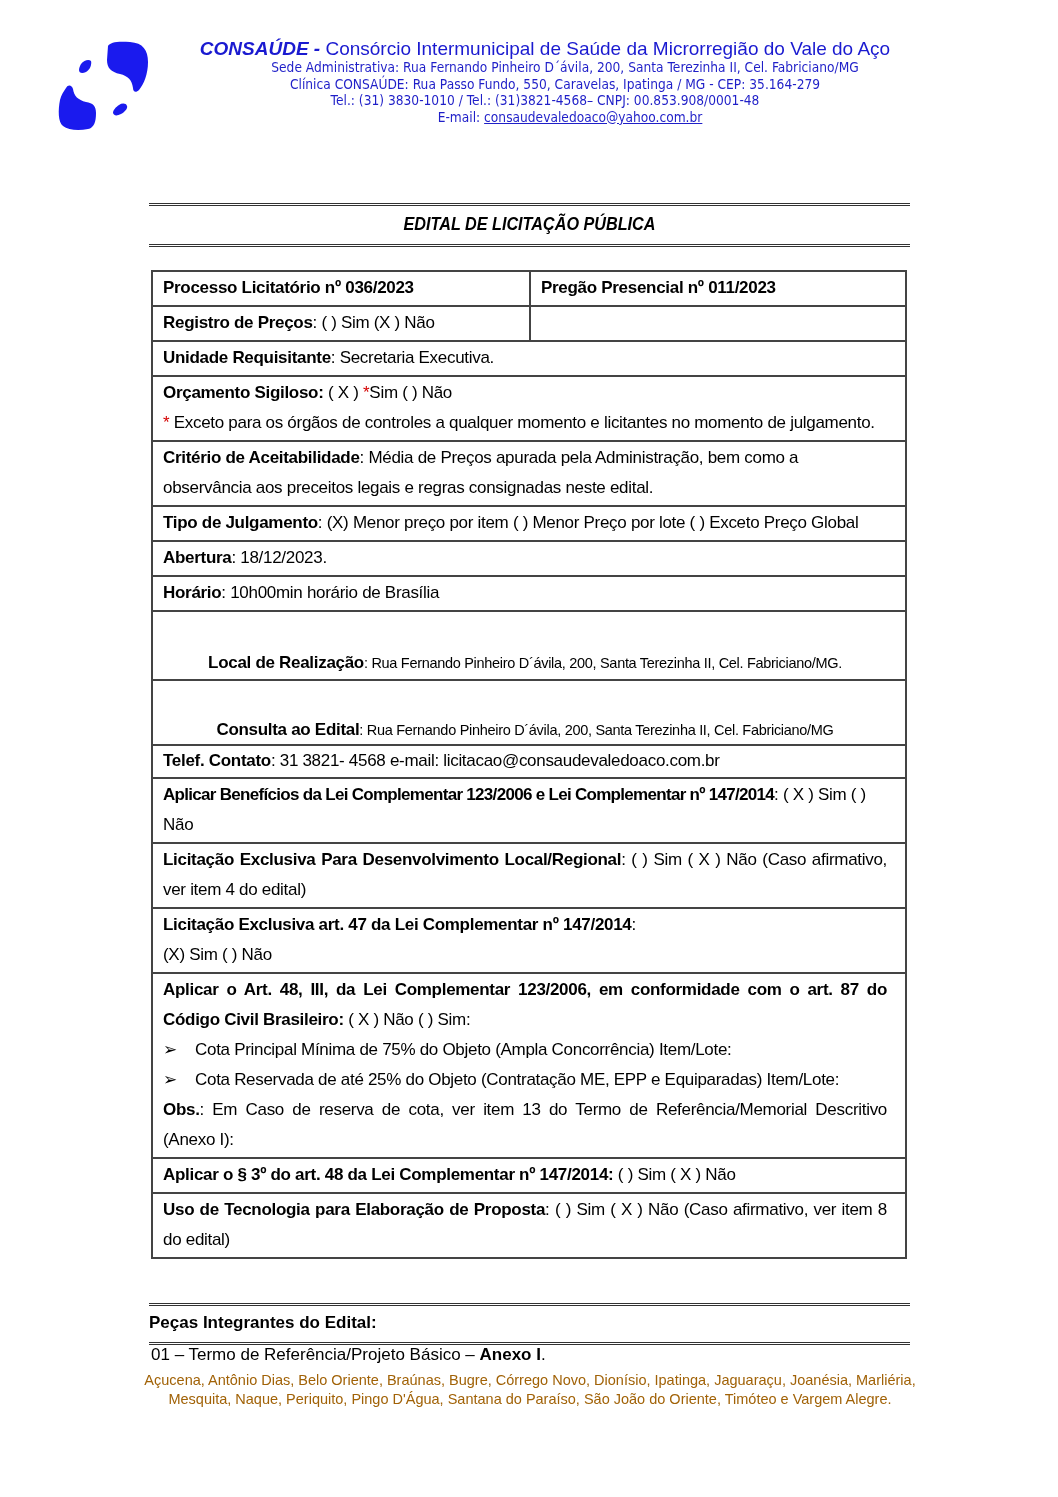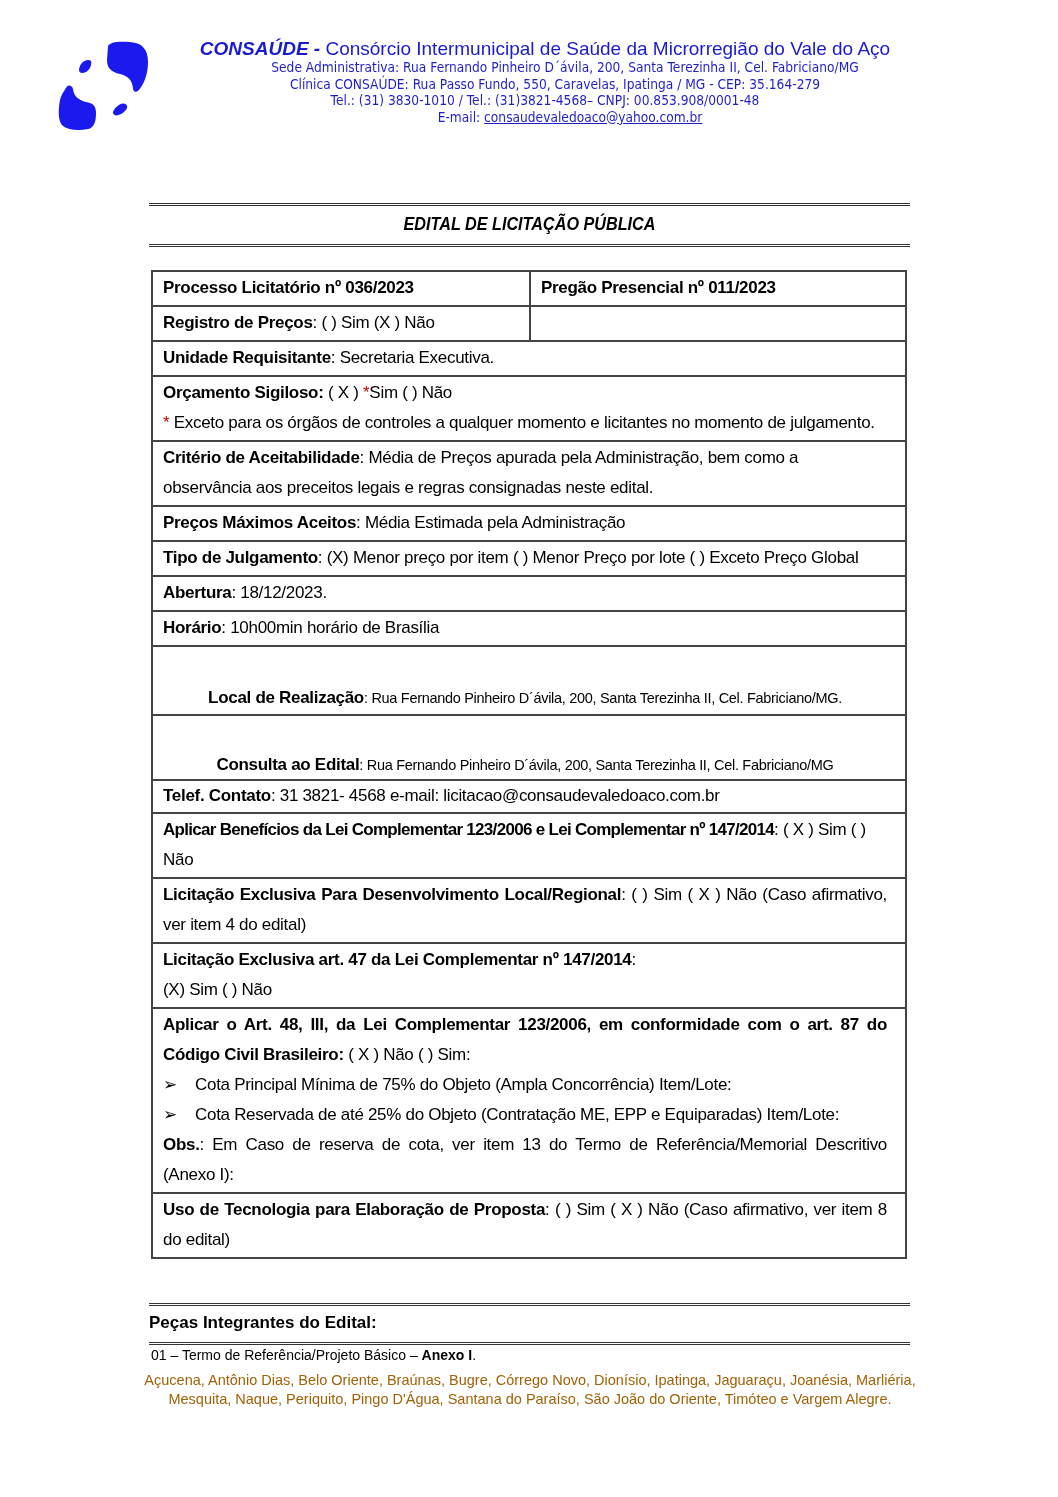--- a/index.html
+++ b/index.html
@@ -31,21 +31,21 @@
   .cell.center { text-align: center; margin-top: 36px; }
   .b { font-weight: bold; }
   .red { color: #d40000; }
   .small { font-size: 14.5px; }
   .bullet { display: flex; }
   .bullet .arrow { width: 32px; flex: 0 0 32px; }
   .bullet .btext { flex: 1; text-align: justify; }
 
   .pecas-band { position: absolute; left: 149px; top: 1303px; width: 761px; height: 36px; border-top: 3px double #333; border-bottom: 3px double #333; }
   .pecas-text { text-align: left; font-weight: bold; font-size: 17px; line-height: 34px; }
-  .anexo-line { position: absolute; left: 151px; top: 1342px; font-size: 14px; line-height: 26px; }
+  .anexo-line { position: absolute; left: 151px; top: 1342px; font-size: 17px; line-height: 26px; }
 
   .footer { position: absolute; left: 60px; top: 1371px; width: 940px; text-align: center; color: #a16207; font-size: 14.5px; line-height: 19px; }
 </style>
 </head>
 <body>
 
 <div class="header">
   <svg class="logo" viewBox="0 0 105 95">
 
     <path d="M60 6 C62 2 70 1 82 2 C95 3 100 10 100 22 C100 34 96 44 91 50 C88 53 85 52 85 48 C84 40 80 36 72 34 C63 32 59 28 59 20 Z" fill="#1a1aee"></path>
@@ -103,25 +103,20 @@
       </div>
     </div>
   </div>
 
   <div class="row">
     <div class="cell full">
       <span class="b">Critério de Aceitabilidade</span><span>: Média de Preços apurada pela Administração, bem como a observância aos preceitos legais e regras consignadas neste edital.</span>
     </div>
   </div>
 
-  <div class="row">
-    <div class="cell full">
-      <span class="b">Preços Máximos Aceitos</span><span>: Média Estimada pela Administração</span>
-    </div>
-  </div>
 
   <div class="row">
     <div class="cell full">
       <span class="b">Tipo de Julgamento</span><span>: (X) Menor preço por item   (   ) Menor Preço por lote ( ) Exceto Preço Global</span>
     </div>
   </div>
 
   <div class="row">
     <div class="cell full">
       <span class="b">Abertura</span><span>: 18/12/2023.</span>
@@ -185,20 +180,25 @@
       <div class="bullet">
         <span class="arrow">➢</span>
         <span class="btext"> Cota Reservada de até 25% do Objeto (Contratação ME, EPP e Equiparadas) Item/Lote:</span>
       </div>
       <div>
         <span class="b">Obs.</span><span>: Em Caso de reserva de cota, ver item 13 do Termo de Referência/Memorial Descritivo (Anexo I):</span>
       </div>
     </div>
   </div>
 
+  <div class="row">
+    <div class="cell full">
+      <span class="b">Aplicar o § 3º do art. 48 da Lei Complementar nº 147/2014:</span><span> (   ) Sim   ( X ) Não</span>
+    </div>
+  </div>
 
   <div class="row">
     <div class="cell full justify">
       <span class="b">Uso de Tecnologia para Elaboração de Proposta</span><span>: (    ) Sim     ( X ) Não       (Caso afirmativo, ver item 8 do edital)</span>
     </div>
   </div>
 
 </div>
 
 <div class="pecas-band">

